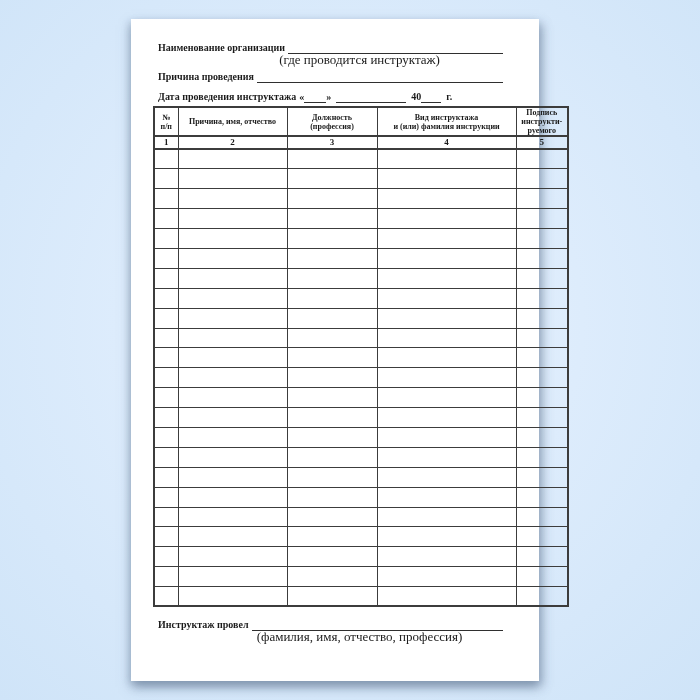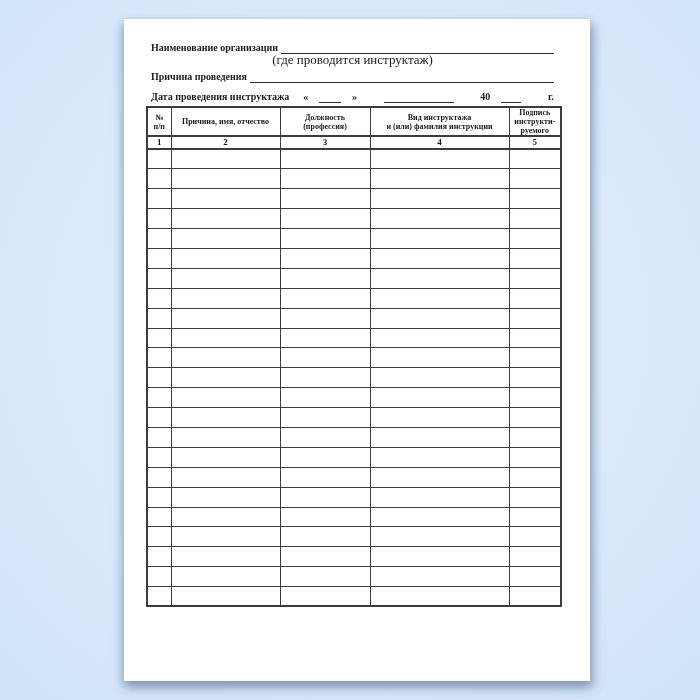--- a/index.html
+++ b/index.html
@@ -13,22 +13,22 @@
   *{margin:0;padding:0;box-sizing:border-box;}
   html,body{width:700px;height:700px;overflow:hidden;}
   body{
     font-family:"Liberation Serif","DejaVu Serif",serif;
     color:var(--text);
     background:radial-gradient(circle at 50% 46%, var(--background-center) 0%, #ddecfc 45%, var(--background-edge) 100%);
     position:relative;
   }
   .sheet{
     position:absolute;
-    left:124px; top:19px;
-    width:466px; height:662px;
+    left:131px; top:19px;
+    width:408px; height:662px;
     background:var(--paper);
     box-shadow:0 6px 11px rgba(96,118,145,0.50), 4px 5px 9px rgba(96,118,145,0.35), -2px 3px 7px rgba(110,130,160,0.22);
     padding:22px 36px 0 27px;
   }
   .form-line{
     display:flex;
     align-items:flex-end;
     font-weight:bold;
     font-size:10px;
     line-height:13px;
@@ -48,21 +48,21 @@
   }
   .caption{
     width:403px;
     text-align:center;
     font-size:13px;
     font-weight:normal;
     line-height:9px;
     margin-top:1px;
   }
   .row-2{margin-top:6px;}
-  .row-date{margin-top:7px;justify-content:space-between;}
+  .row-date{margin-top:7px;}
   .date-gap{display:inline-block;width:5px;}
   .sheet-table{
     border-collapse:collapse;
     table-layout:fixed;
     width:414px;
     margin-left:-5px;
     margin-top:3px;
   }
   .sheet-table th, .sheet-table td{
     border:1px solid var(--table-border);
@@ -306,14 +306,21 @@
         <tr class="empty-row">
           <td></td>
           <td></td>
           <td></td>
           <td></td>
           <td></td>
         </tr>
       </tbody>
   </table>
 
+  <div class="footer-block">
+    <div class="form-line">
+      <span class="label">Инструктаж провел</span>
+      <span class="fill-line"></span>
+    </div>
+    <div class="caption">(фамилия, имя, отчество, профессия)</div>
+  </div>
 
 </div>
 
 </body></html>

